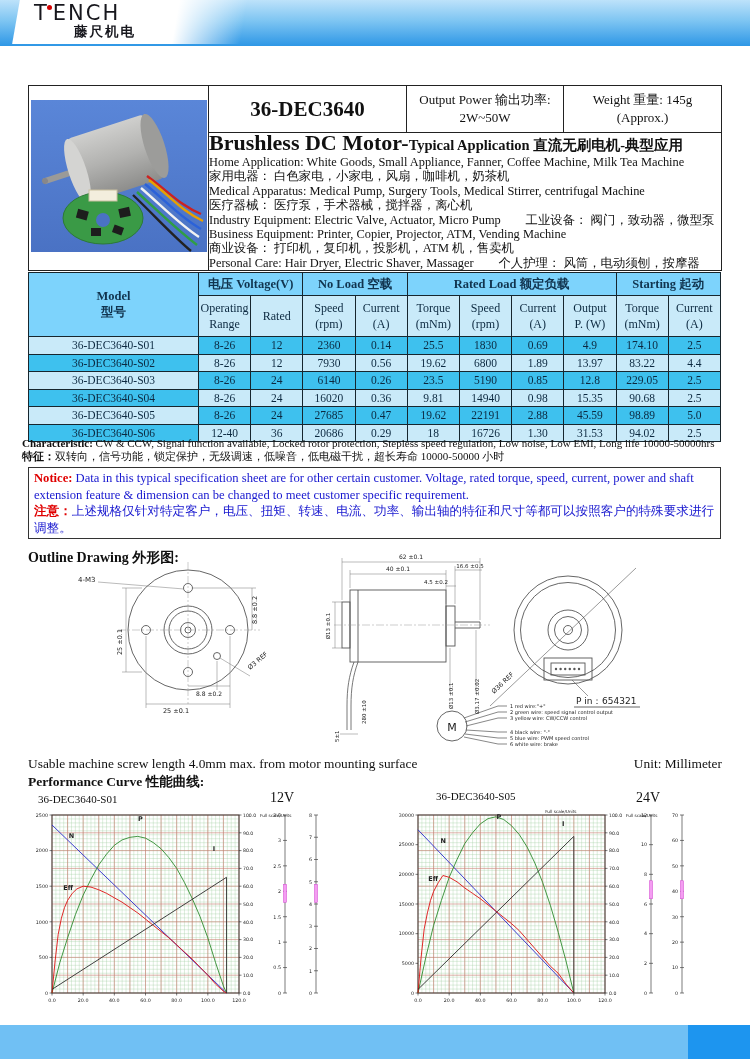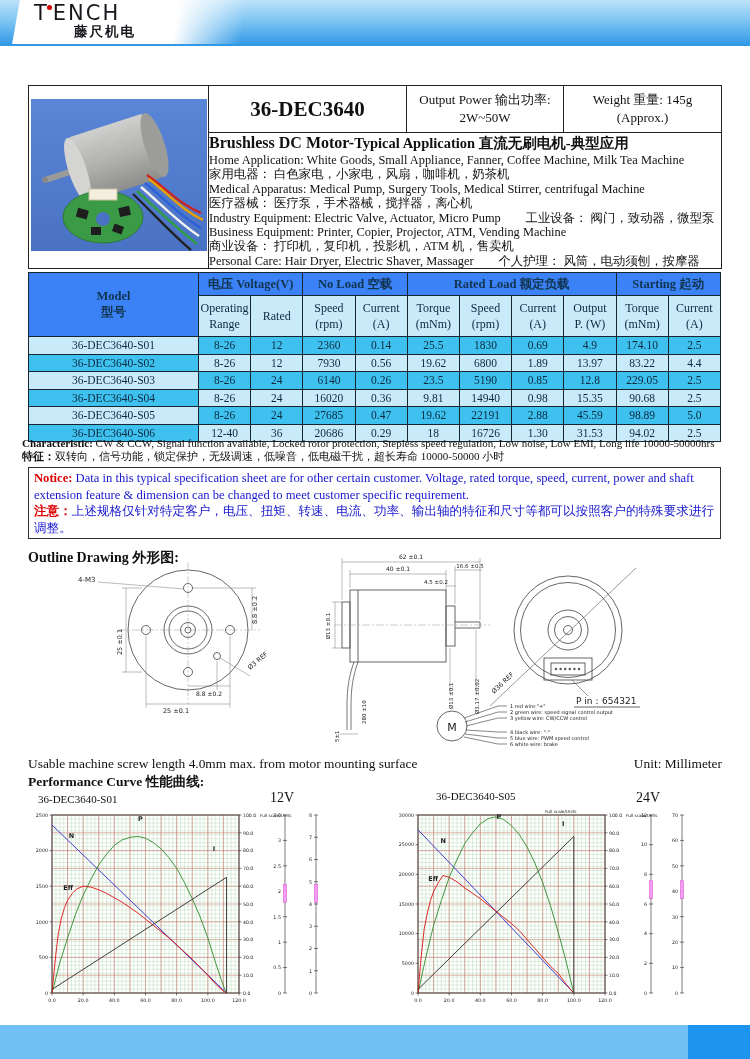--- a/index.html
+++ b/index.html
@@ -21,29 +21,29 @@
   
   table.title-table{position:absolute;top:85px;left:28px;width:693px;
         border-collapse:collapse;table-layout:fixed;padding-left:44px;}
   table.title-table td{border:1.5px solid #222;padding:0;vertical-align:middle;}
   td.photo-cell{vertical-align:top;background:#fff;}
   .photo-wrap{margin:2px;}
   td.model-cell{font-size:21px;font-weight:bold;text-align:center;height:46px;}
   td.small-cell{font-size:13px;text-align:center;line-height:1.35;}
   td.app-cell{vertical-align:top;padding:2px 6px 0 6px;}
   .app-head{font-weight:bold;line-height:20px;}
-  .app-head .e1{font-size:16px;}
+  .app-head .e1{font-size:22px;}
   .app-head .e2{font-size:14.5px;}
   .app-lines p{margin:0;font-size:12.4px;line-height:14.4px;white-space:nowrap;overflow:hidden;}
 
   
   table.spec{position:absolute;top:272px;left:28px;width:693px;border-collapse:collapse;
         table-layout:fixed;text-align:center;color:#0c2940;}
   table.spec th,table.spec td{border:1px solid #17262e;padding:0;}
-  table.spec th.h1{background:#3b82f6;font-size:12.5px;font-weight:bold;height:22px;
+  table.spec th.h1{background:#7dd3fc;font-size:12.5px;font-weight:bold;height:22px;
         color:#11344f;white-space:pre-line;}
   table.spec th.h2{background:#c9eaf9;font-size:12px;font-weight:normal;height:40px;
         white-space:pre-line;line-height:1.35;}
   table.spec td{font-size:11.5px;height:16.5px;}
   .ca{background:#3ec1ee;}
   .cb{background:#c9eaf9;}
 
   
   .charact{position:absolute;top:437px;left:22px;width:694px;font-size:11px;line-height:1.18;}
   .notice{position:absolute;top:467px;left:28px;width:693px;box-sizing:border-box;

